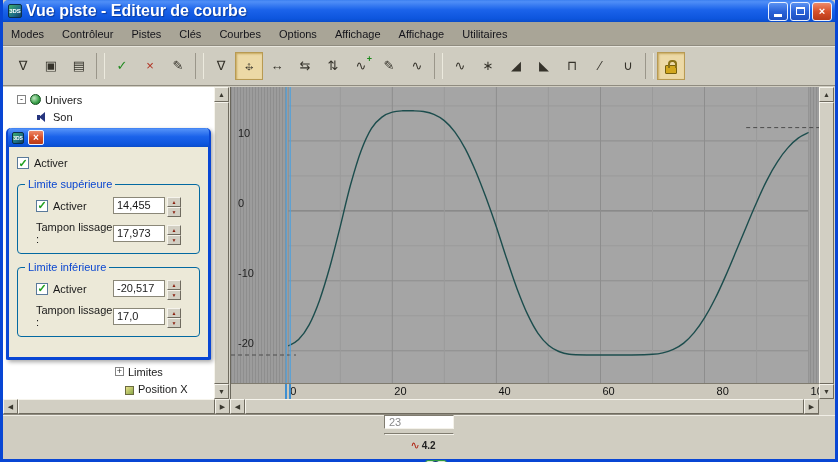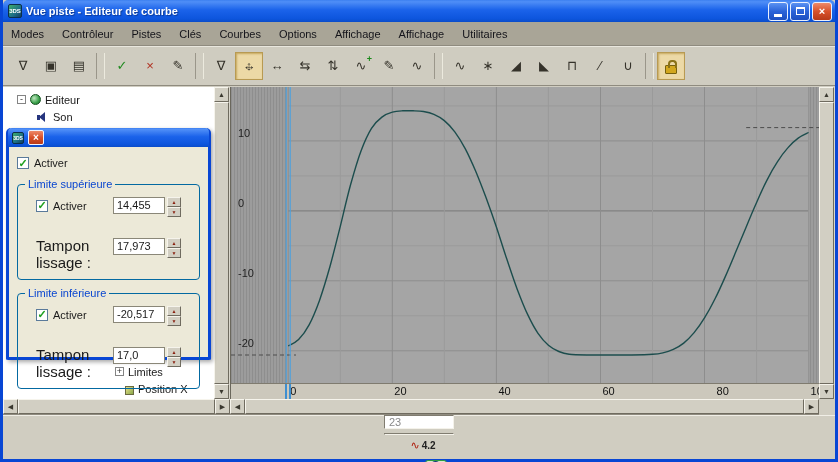--- a/index.html
+++ b/index.html
@@ -4,21 +4,21 @@
 <style>
   *{margin:0;padding:0;box-sizing:border-box;font-family:"Liberation Sans",sans-serif;}
   html,body{width:838px;height:462px;overflow:hidden;}
   body{position:relative;background:#D4D0C8;font-size:11px;color:#1a1a1a;}
   .window{position:absolute;inset:0;border:3px solid #0846D4;border-top:none;background:#D0CDC1;}
   
   .titlebar{height:22px;background:linear-gradient(180deg,#3c80f0 0%,#4f8ef7 8%,#1b63ea 45%,#0d55dd 85%,#0a4cc9 100%);
     border-radius:5px 5px 0 0;display:flex;align-items:center;padding:0 3px 0 5px;}
   .app-ico{width:14px;height:14px;border-radius:2px;background:linear-gradient(135deg,#3fae6a,#1c6e86 60%,#123c5c);
     border:1px solid #0b2e48;color:#fff;font-size:6px;font-weight:bold;display:flex;align-items:center;justify-content:center;margin-right:4px;}
-  .title-text{color:#fff;font-weight:bold;font-size:11px;text-shadow:1px 1px 1px #0a3a9a;flex:1;white-space:nowrap;}
+  .title-text{color:#fff;font-weight:bold;font-size:16px;text-shadow:1px 1px 1px #0a3a9a;flex:1;white-space:nowrap;}
   .wbtn{width:20px;height:19px;margin-left:2px;border:1px solid #e8f0ff;border-radius:3px;display:flex;align-items:center;justify-content:center;
     background:linear-gradient(180deg,#5a92f2,#2a63d8 50%,#1c4fc0);color:#fff;font-size:11px;line-height:1;cursor:default;}
   .wbtn.close{background:linear-gradient(180deg,#ee8a6a,#d8512a 50%,#b83a18);font-weight:bold;}
   .wb-minglyph{width:8px;height:3px;background:#fff;margin-top:8px;}
   .wb-maxglyph{width:9px;height:8px;border:1px solid #fff;border-top:2px solid #fff;}
   
   .menubar{height:24px;background:#A9A597;border-bottom:1px solid #8f8b7f;display:flex;align-items:center;padding:0 8px;gap:18px;}
   .menu-item{color:#14141a;font-size:11px;cursor:default;}
   
   .toolbar{height:40px;background:#CFCCC0;border-top:1px solid #E9E7DE;border-bottom:1px solid #8f8b7f;
@@ -93,21 +93,21 @@
   .dlg-close{width:16px;height:15px;border:1px solid #f0f4ff;border-radius:2px;background:linear-gradient(180deg,#ee8a6a,#d8512a 50%,#b83a18);
     color:#fff;font-size:10px;font-weight:bold;line-height:1;display:flex;align-items:center;justify-content:center;}
   .dlg-body{padding:8px 8px 4px;}
   .chk-row{display:flex;align-items:center;gap:5px;height:16px;}
   .chk{width:12px;height:12px;border:1px solid #5a7a9a;background:#fff;display:flex;align-items:center;justify-content:center;}
   .chk i{font-style:normal;color:#21a121;font-size:11px;font-weight:bold;line-height:1;}
   .group{position:relative;border:1px solid #0369a1;border-radius:4px;margin-top:13px;padding:12px 18px 6px;}
   .legend{position:absolute;top:-7px;left:7px;background:#ECE9D8;padding:0 3px;color:#0a46d0;font-size:11px;}
   .grow{display:flex;align-items:center;margin-bottom:7px;}
   .grow .chk-row{flex:1;}
-  .flabel{flex:1;font-size:15px;margin-top:16px;}
+  .flabel{flex:1;font-size:11px;}
   .field{width:52px;height:17px;border:1px solid #8a8778;background:#fff;font-size:11px;padding:1px 3px;display:block;}
   .spinner{width:14px;height:17px;margin-left:2px;display:flex;flex-direction:column;}
   .spinner i{flex:1;font-style:normal;font-size:5px;line-height:8px;text-align:center;background:#D2CFC3;border:1px solid;border-color:#f6f4ec #6f6b5f #6f6b5f #f6f4ec;color:#8a2010;}
 </style>
 </head>
 <body>
 
 <div class="window">
 
   <div class="titlebar">
@@ -250,21 +250,21 @@
         <span class="padlock"></span>
       </button>
     </div>
 
   <div class="main">
 
     <div class="tree-panel">
       <div class="tree-row r-univers">
         <i class="tbox">-</i>
         <span class="globe"></span>
-        <span>Editeur</span>
+        <span>Univers</span>
       </div>
       <div class="tree-row r-son">
         <span class="speaker"></span>
         <span>Son</span>
       </div>
       <div class="tree-row r-limites">
         <i class="tbox">+</i>
         <span>Limites</span>
       </div>
       <div class="tree-row r-posx">

